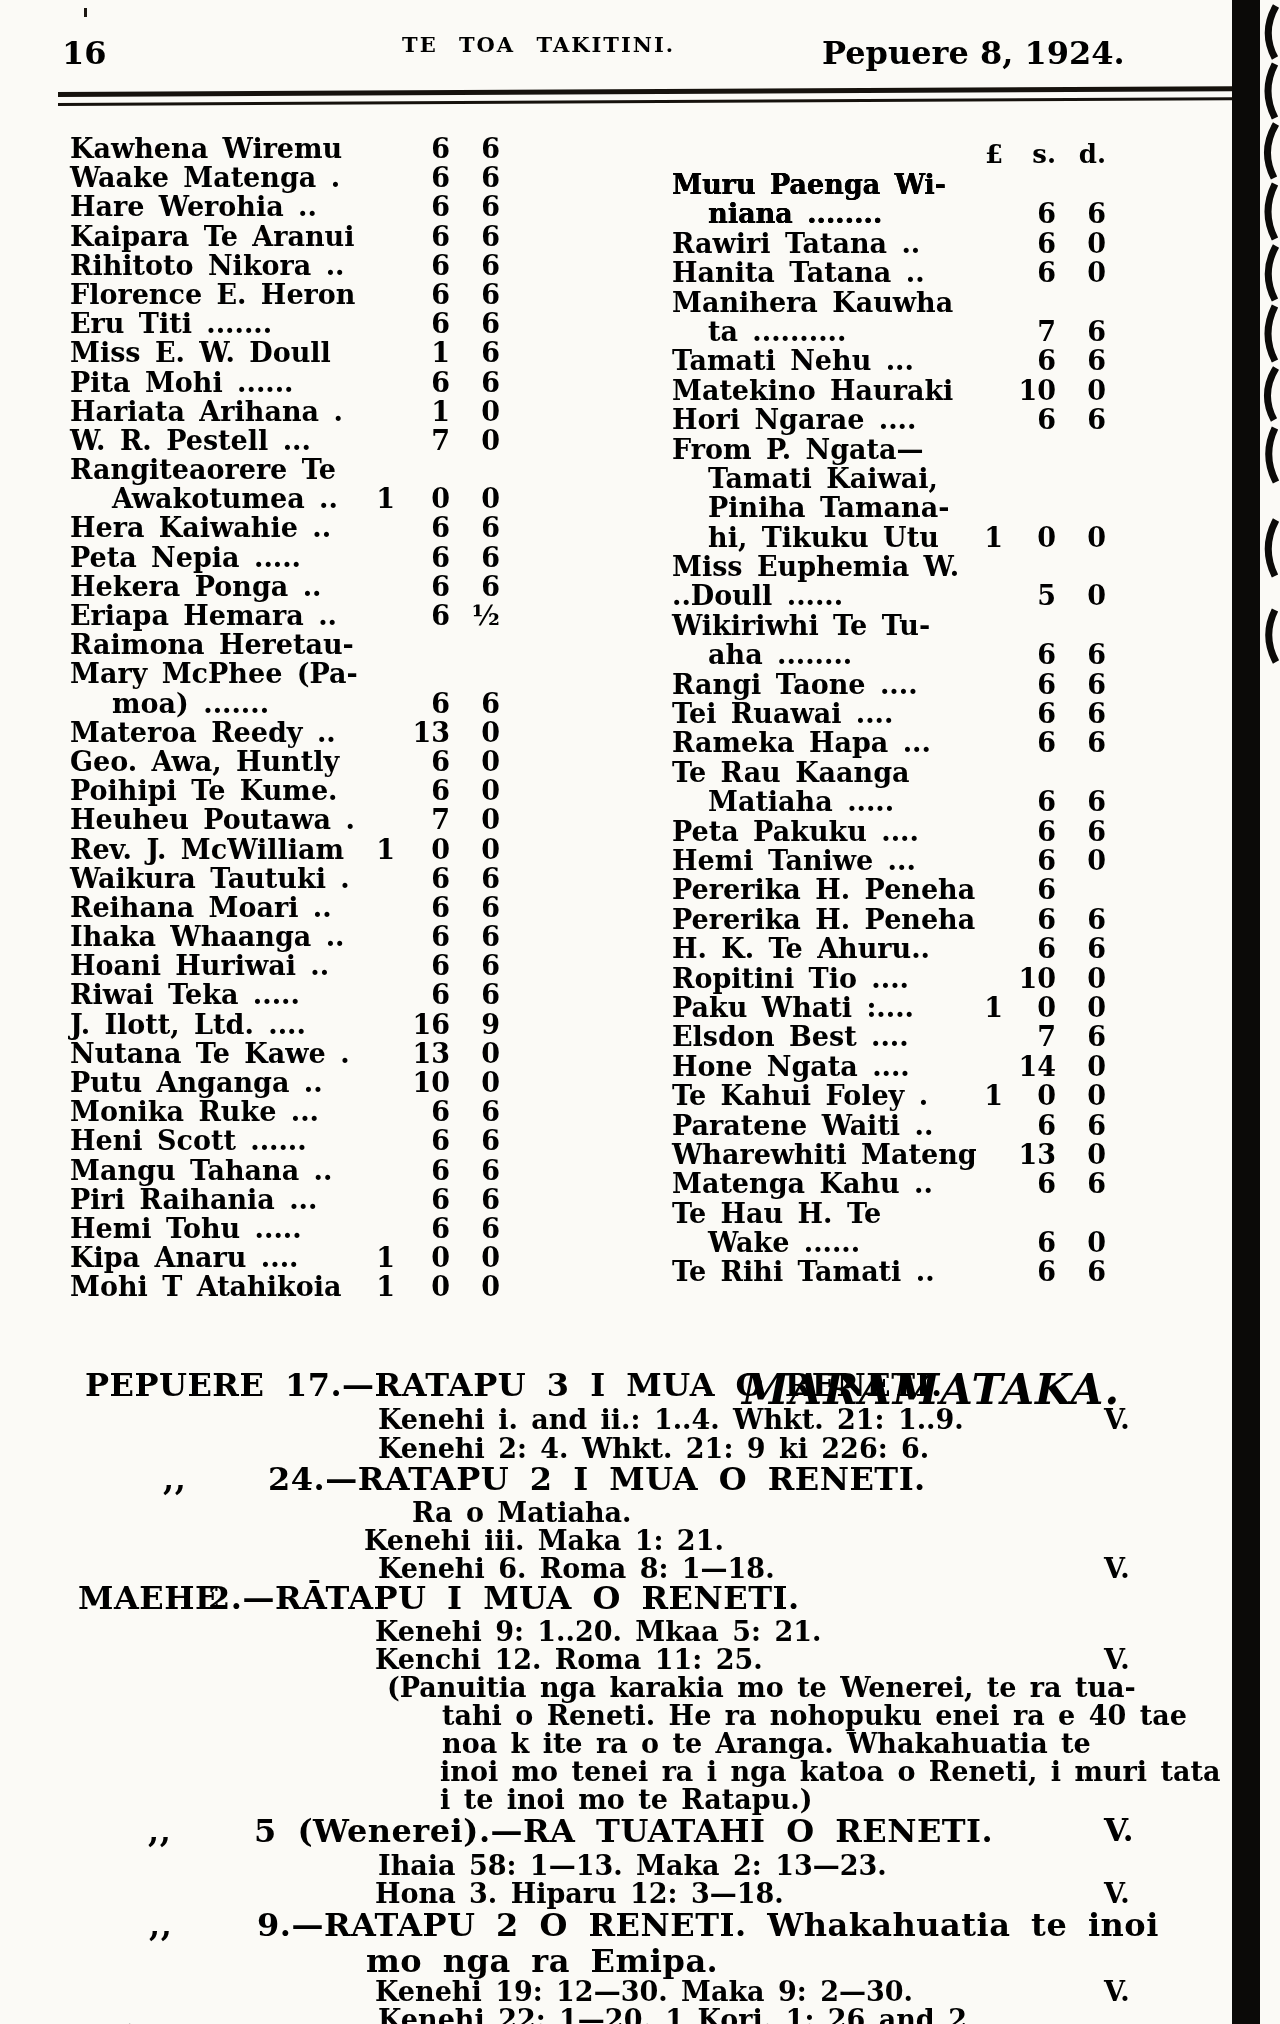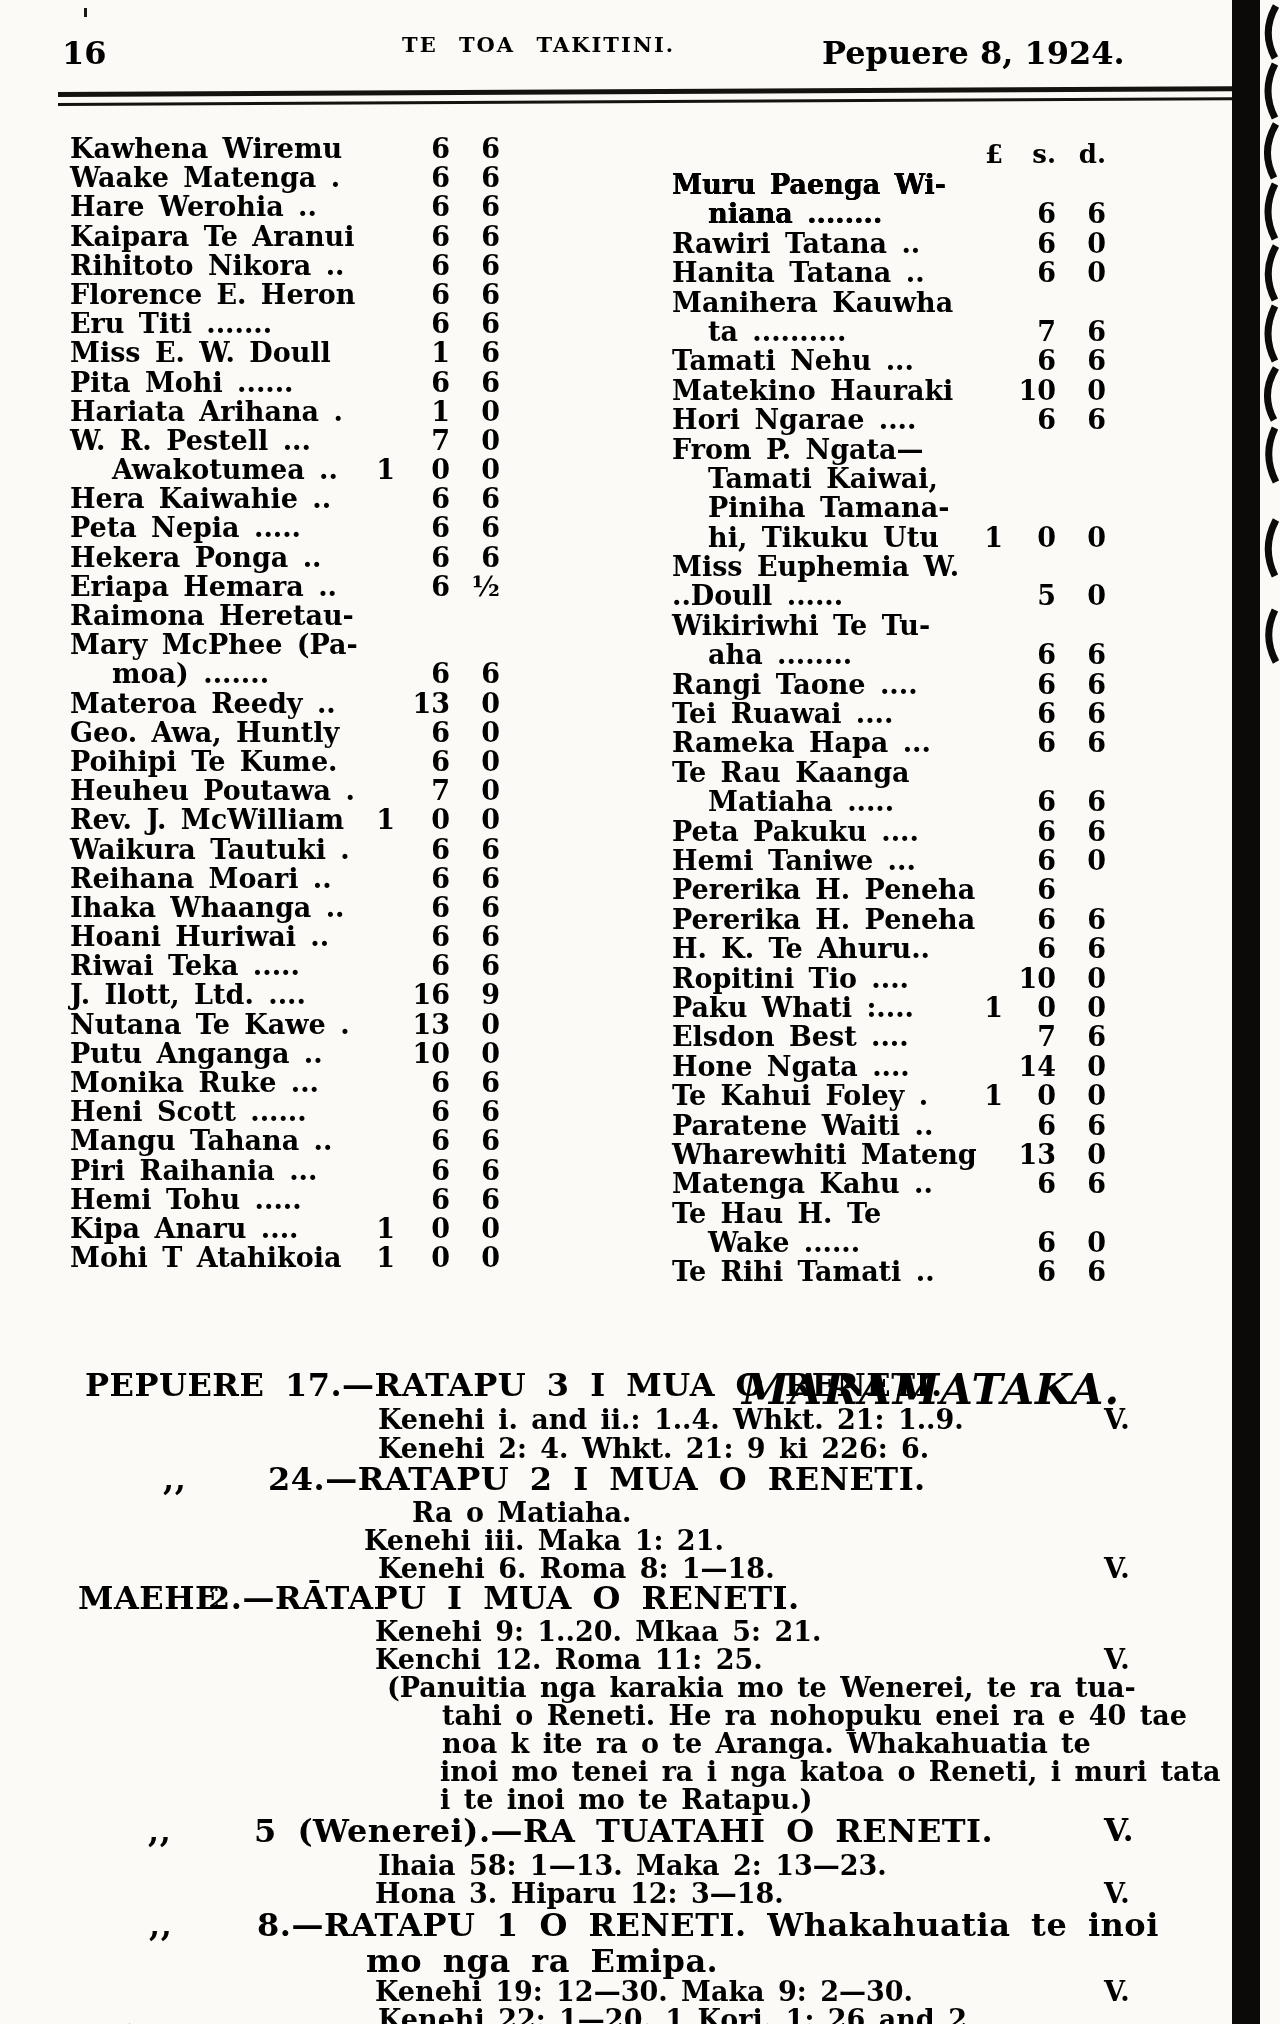--- a/index.html
+++ b/index.html
@@ -118,20 +118,23 @@
       <div class="row">
         <span class="nm">Hariata Arihana .</span>
         <span class="amt s">1</span>
         <span class="amt d">0</span>
       </div>
       <div class="row">
         <span class="nm">W. R. Pestell ...</span>
         <span class="amt s">7</span>
         <span class="amt d">0</span>
       </div>
+      <div class="row">
+        <span class="nm">Rangiteaorere Te</span>
+      </div>
       <div class="row ind">
         <span class="nm">Awakotumea ..</span>
         <span class="amt p">1</span>
         <span class="amt s">0</span>
         <span class="amt d">0</span>
       </div>
       <div class="row">
         <span class="nm">Hera Kaiwahie ..</span>
         <span class="amt s">6</span>
         <span class="amt d">6</span>
@@ -502,21 +505,21 @@
       </div>
       <div class="cal" style="top: 1850px;">
         <span class="body" style="left: 378px;">Ihaia 58:   1—13.   Maka 2: 13—23.</span>
       </div>
       <div class="cal" style="top: 1878px;">
         <span class="body" style="left: 375px;">Hona 3.   Hiparu 12: 3—18.</span>
         <span class="vmark">V.</span>
       </div>
       <div class="cal" style="top: 1906px;">
         <span class="cap" style="left: 149px;">,,</span>
-        <span class="cap" style="left: 257px;">8.—RATAPU 1 O RENETI.  Whakahuatia te inoi</span>
+        <span class="cap" style="left: 257px;">9.—RATAPU 2 O RENETI.  Whakahuatia te inoi</span>
       </div>
       <div class="cal" style="top: 1942px;">
         <span class="cap" style="left: 366px;">mo nga ra Emipa.</span>
       </div>
       <div class="cal" style="top: 1976px;">
         <span class="body" style="left: 375px;">Kenehi 19: 12—30.   Maka 9: 2—30.</span>
         <span class="vmark">V.</span>
       </div>
       <div class="cal" style="top: 2004px;">
         <span class="body" style="left: 125px;">.</span>

